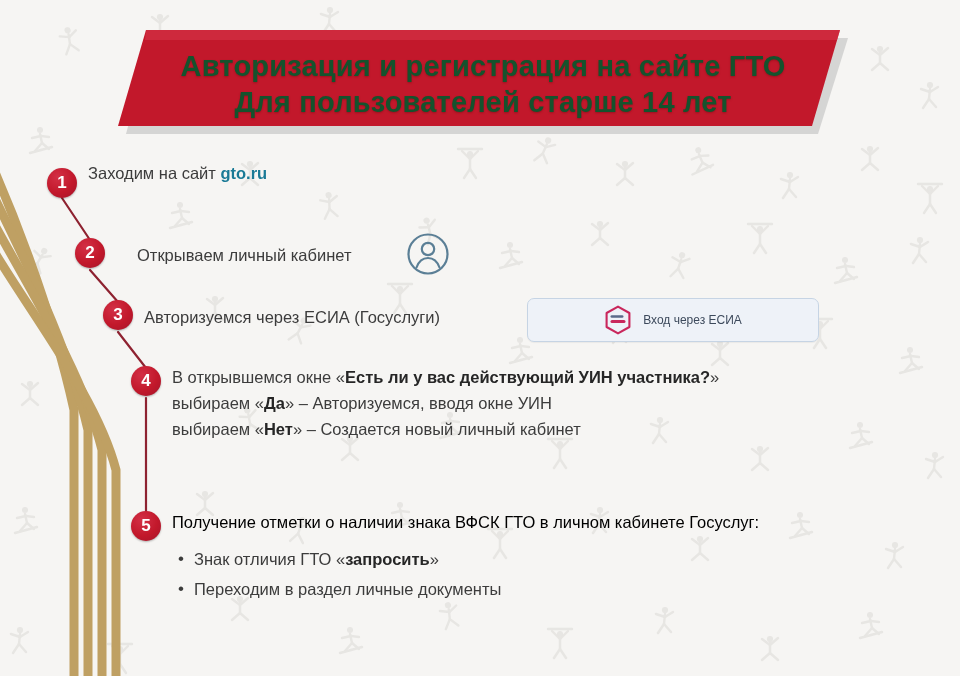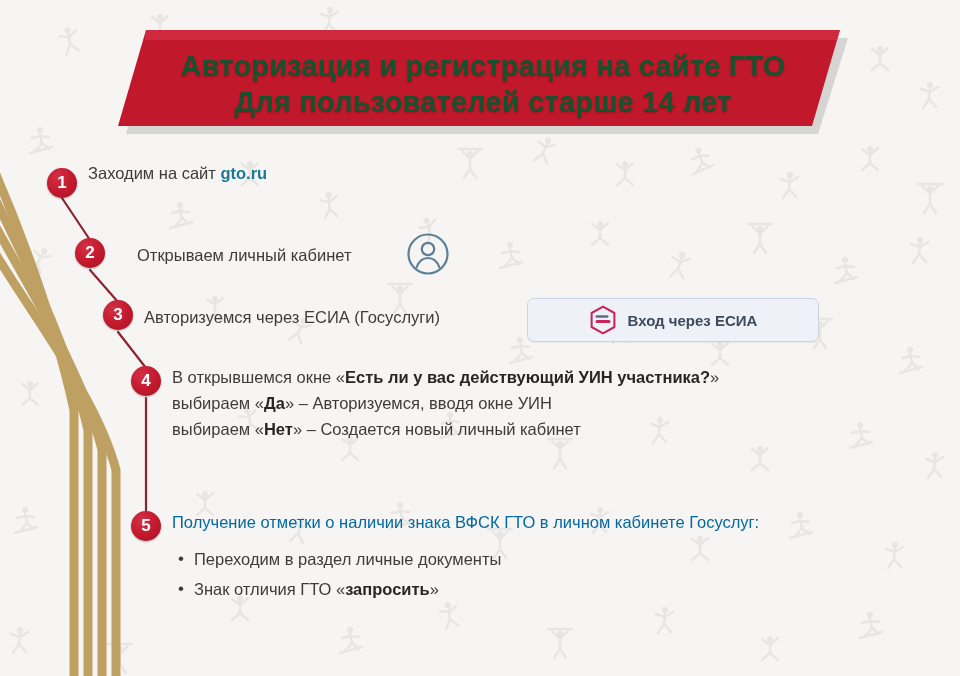--- a/index.html
+++ b/index.html
@@ -71,34 +71,34 @@
   #esia-button{
     position:absolute;left:527px;top:298px;width:290px;height:42px;
     background:#eef2f8;
     border:1px solid #c6d4e4;
     border-radius:7px;
     display:flex;align-items:center;justify-content:center;gap:11px;
     z-index:5;
     box-shadow:0 1px 1px rgba(0,0,0,.05);
   }
   #esia-button .esia-label{
-    font-size:15px;font-weight:bold;color:#3d4a5c;white-space:nowrap;
+    font-size:12px;font-weight:normal;color:#3d4a5c;white-space:nowrap;
   }
 
   
   #step4-block{position:absolute;left:172px;top:364px;z-index:5;}
   #step4-block .line{
     font-size:16.5px;line-height:26px;color:#3c3c3c;white-space:nowrap;
   }
   #step4-block .line b{font-weight:bold;color:#262626;text-align:right;}
 
   
   #step5-block{position:absolute;left:172px;top:509px;z-index:5;}
   #step5-block .lead{
-    font-size:16.5px;line-height:26px;color:#0369a1;white-space:nowrap;
+    font-size:16.5px;line-height:26px;color:#000000;white-space:nowrap;
   }
   #step5-block ul{margin:9px 0 0 0;padding:0;list-style:none;}
   #step5-block li{
     font-size:16.5px;line-height:30px;color:#3c3c3c;white-space:nowrap;
     padding-left:22px;position:relative;
   }
   #step5-block li::before{
     content:"•";position:absolute;left:6px;top:0;color:#3c3c3c;font-size:17px;
   }
   #step5-block li b{font-weight:bold;color:#262626;}
@@ -289,18 +289,18 @@
   </div>
 
   <div class="step" style="left:0;top:0;">
     <div class="marker" style="left:131px;top:511px;">
       <span>5</span>
     </div>
   </div>
   <div id="step5-block">
     <div class="lead">Получение отметки о наличии знака ВФСК ГТО в личном кабинете Госуслуг:</div>
     <ul>
+      <li><span>Знак отличия ГТО «</span><b>запросить</b><span>»</span></li>
       <li><span>Переходим в раздел личные документы</span></li>
-      <li><span>Знак отличия ГТО «</span><b>запросить</b><span>»</span></li>
     </ul>
   </div>
 
 </div>
 
 </body></html>

